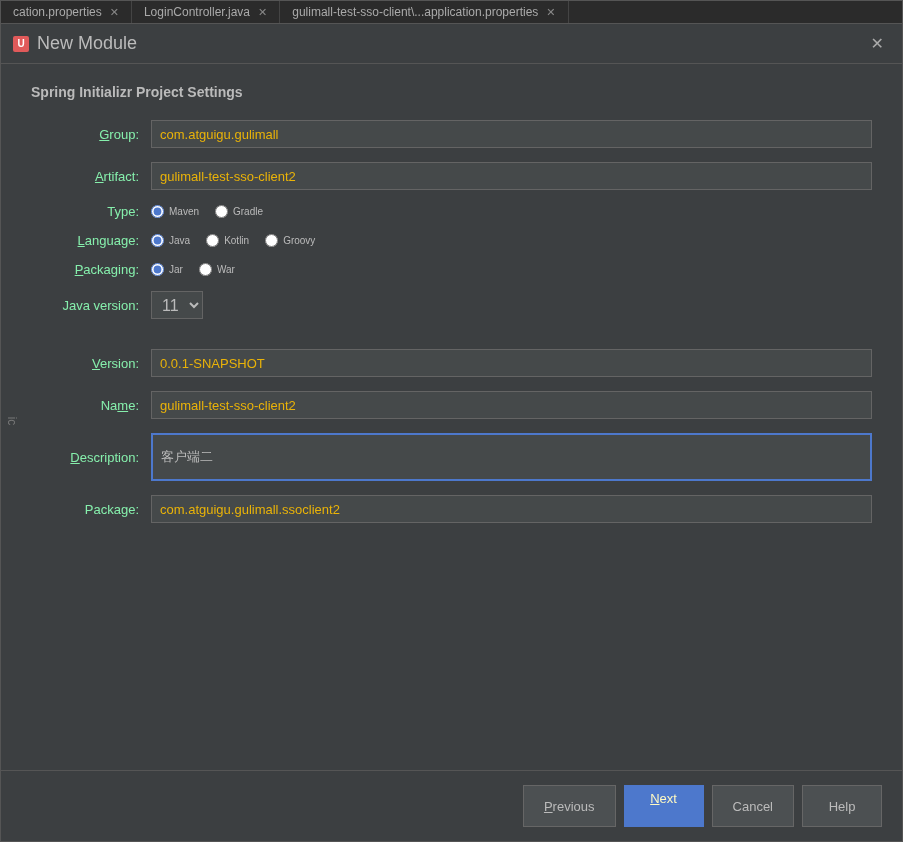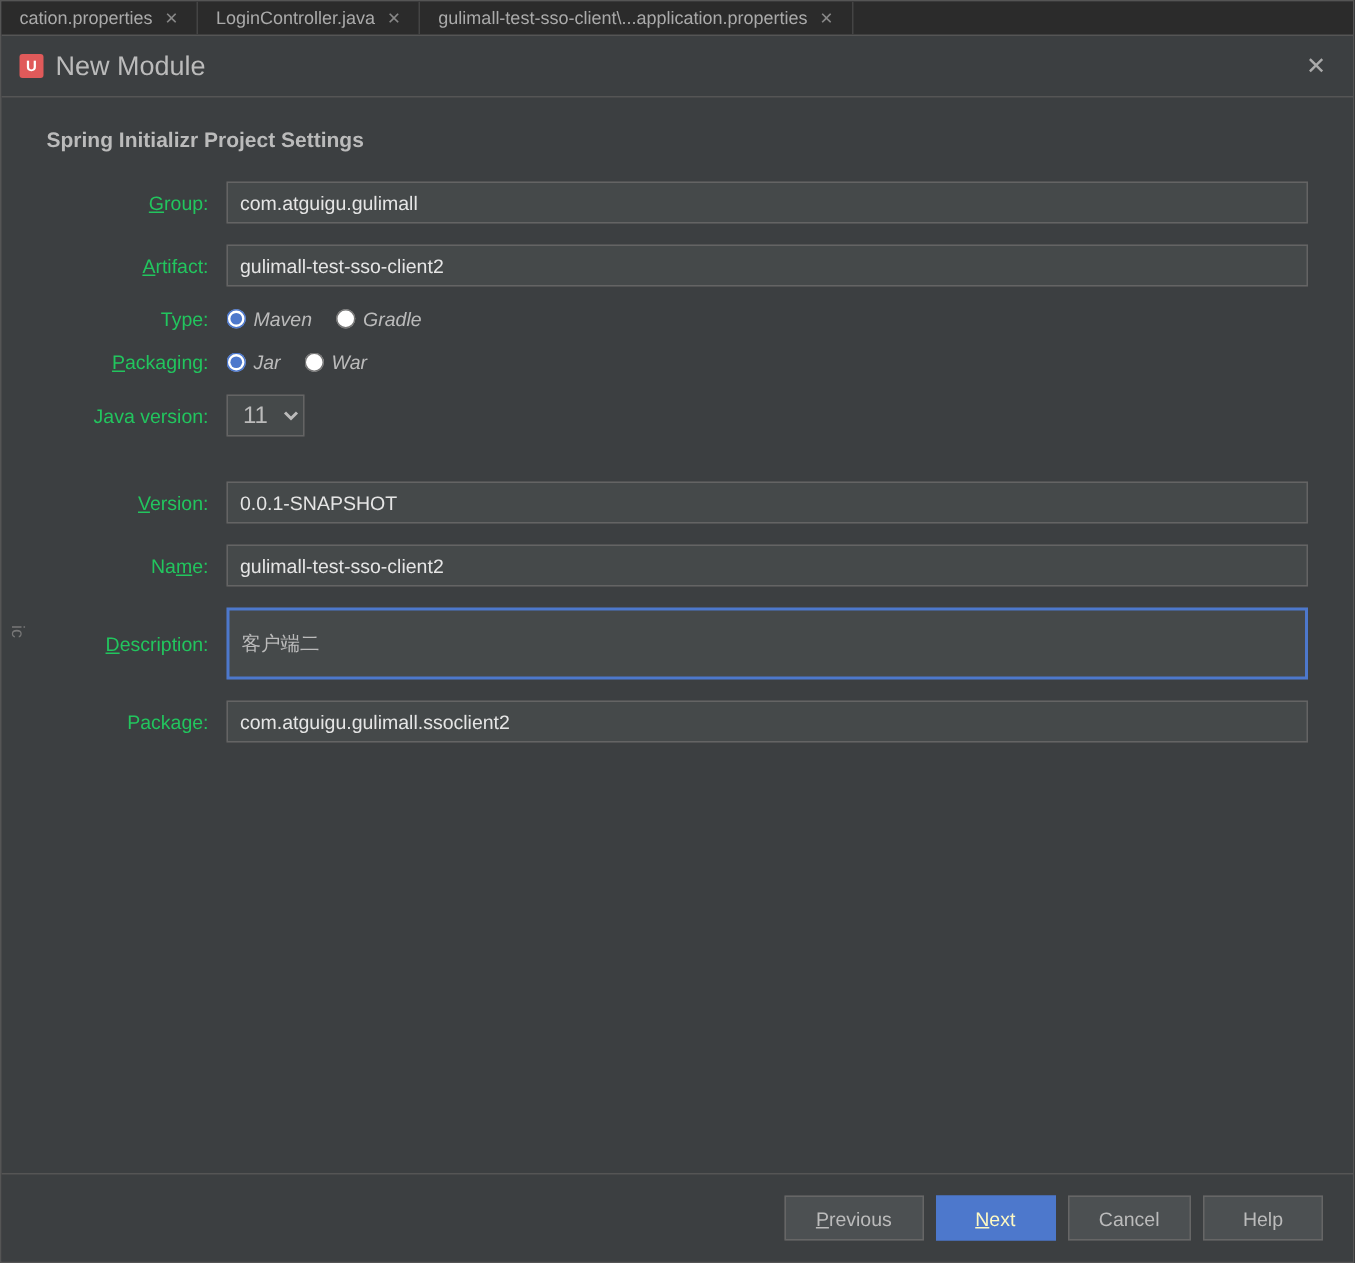--- a/index.html
+++ b/index.html
@@ -88,36 +88,36 @@
     }
 
     .form-row {
       display: flex;
       align-items: center;
       margin-bottom: 14px;
     }
 
     .form-label {
       width: 120px;
-      color: #22c55e;
+      color: #86efac;
       font-size: 13px;
       flex-shrink: 0;
       text-align: right;
       padding-right: 12px;
     }
 
     .form-label .underline {
       text-decoration: underline;
     }
 
     .form-input {
       flex: 1;
       background: #45494a;
       border: 1px solid #646464;
-      color: #e5e5e5;
+      color: #eab308;
       padding: 5px 8px;
       font-size: 13px;
       outline: none;
       height: 28px;
     }
 
     .radio-group {
       display: flex;
       align-items: center;
       gap: 16px;
@@ -132,22 +132,21 @@
     }
 
     .radio-item input[type="radio"] {
       accent-color: #4d78cc;
       cursor: pointer;
     }
 
     .radio-item label {
       color: #bbbbbb;
       cursor: pointer;
-      font-size: 13px;
-      font-style: italic;
+      font-size: 10px;
     }
 
     .select-wrapper {
       display: flex;
       align-items: center;
       gap: 4px;
     }
 
     .form-select {
       background: #45494a;
@@ -163,21 +162,21 @@
     .dialog-footer {
       padding: 14px 20px;
       display: flex;
       justify-content: flex-end;
       gap: 8px;
       border-top: 1px solid #555;
       background: #3c3f41;
     }
 
     .btn {
-      padding: 6px 20px;
+      padding: 20px 20px;
       font-size: 13px;
       cursor: pointer;
       border: 1px solid #666;
       background: #4c5052;
       color: #bbbbbb;
       min-width: 80px;
       height: 30px;
       display: flex;
       align-items: center;
       justify-content: center;
@@ -290,20 +289,39 @@
           <input type="radio" name="type" id="maven" checked="" style="">
           <label for="maven">Maven</label>
         </div>
         <div class="radio-item">
           <input type="radio" name="type" id="gradle" style="">
           <label for="gradle">Gradle</label>
         </div>
       </div>
     </div>
 
+    <div class="form-row">
+      <div class="form-label">
+        <span class="underline">L</span>anguage:
+      </div>
+      <div class="radio-group">
+        <div class="radio-item">
+          <input type="radio" name="language" id="java" checked="" style="">
+          <label for="java">Java</label>
+        </div>
+        <div class="radio-item">
+          <input type="radio" name="language" id="kotlin" style="">
+          <label for="kotlin">Kotlin</label>
+        </div>
+        <div class="radio-item">
+          <input type="radio" name="language" id="groovy" style="">
+          <label for="groovy">Groovy</label>
+        </div>
+      </div>
+    </div>
 
     <div class="form-row">
       <div class="form-label">
         <span class="underline">P</span>ackaging:
       </div>
       <div class="radio-group">
         <div class="radio-item">
           <input type="radio" name="packaging" id="jar" checked="" style="">
           <label for="jar">Jar</label>
         </div>

